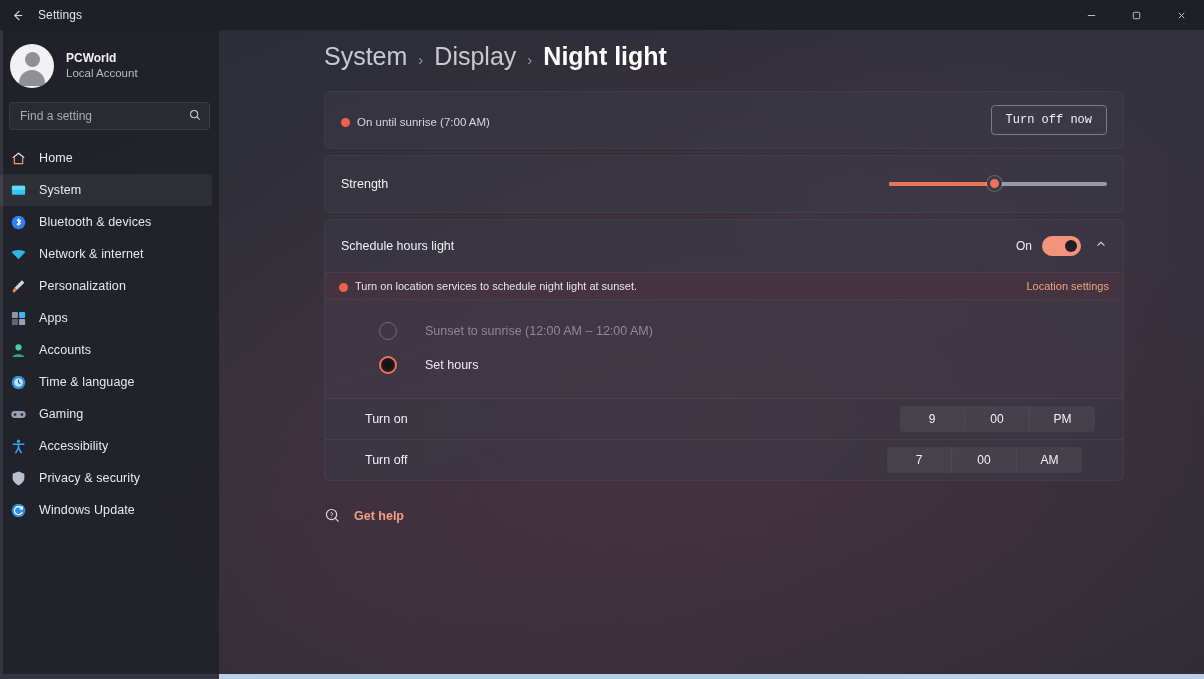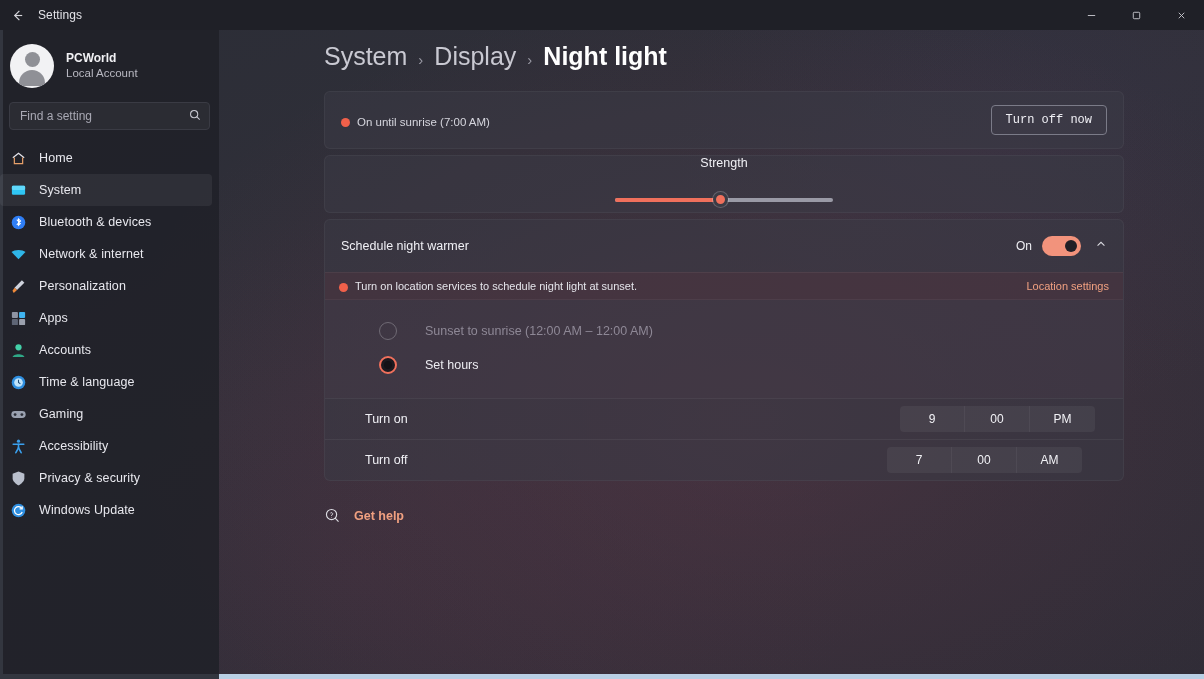--- a/index.html
+++ b/index.html
@@ -488,35 +488,35 @@
               <span class="dot"></span>
               <span>On until sunrise (7:00 AM)</span>
             </div>
           </div>
           <div class="grow"></div>
           <button class="btn-outline">Turn off now</button>
         </div>
       </div>
 
       <div class="card">
-        <div class="row" style="min-height:56px;flex-direction:column;">
+        <div class="row" style="min-height:56px;">
           <div class="row-title">Strength</div>
           <div class="grow"></div>
           <div class="slider">
             <div class="s-track"></div>
             <div class="s-fill"></div>
             <div class="s-thumb"></div>
           </div>
         </div>
       </div>
 
       <div class="card compound">
 
         <div class="row" style="min-height:52px;">
-          <div class="row-title">Schedule night warmer</div>
+          <div class="row-title">Schedule hours light</div>
           <div class="grow"></div>
           <div class="toggle-wrap">
             <span class="tg-label">On</span>
             <span class="tg"></span>
           </div>
           <span class="chev">
             <svg width="12" height="12" viewBox="0 0 14 14" fill="none" stroke="currentColor" stroke-width="1.2">
               <path d="M3 9 L7 5 L11 9"></path>
             </svg>
           </span>

